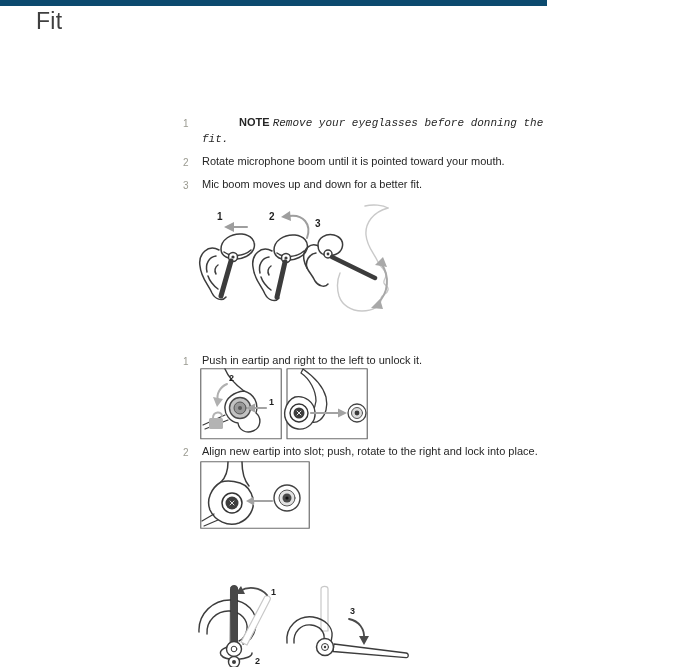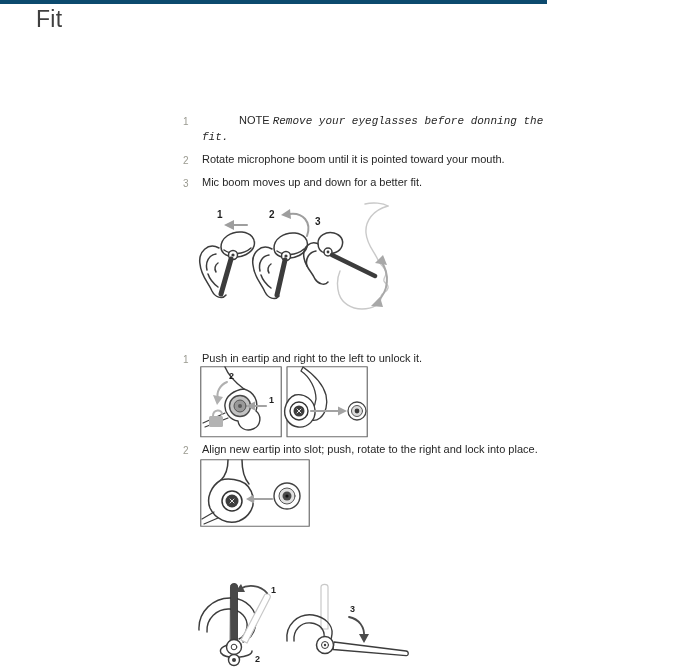--- a/index.html
+++ b/index.html
@@ -1,34 +1,34 @@
 <!DOCTYPE html>
 <html><head>
 <meta charset="utf-8">
 <style>
   * { margin:0; padding:0; box-sizing:border-box; }
   html,body { background:#ffffff; }
   body { font-family:"Liberation Sans", sans-serif; }
   .page {
     position:relative; width:547px; height:667px;
-    background:#ffffff; border-top:4px solid #0c4a6e; overflow:hidden;
+    background:#ffffff; border-top:6px solid #0c4a6e; overflow:hidden;
   }
   .title {
     position:absolute; left:36px; top:2px;
     font-size:23px; font-weight:400; color:#3f3f3f; letter-spacing:0.3px;
   }
   .step, .intro, .para {
     position:absolute; font-size:11px; line-height:15px; color:#262626;
   }
   .step { left:183px; width:480px; display:flex; }
   .step .num {
     width:19px; flex:0 0 19px; color:#9a9a90; font-size:10px; padding-top:1px;
   }
   .step .txt { flex:1; }
-  .note-label { font-weight:normal;padding-left:37px; }
+  .note-label { font-weight:bold;padding-left:37px; }
   .note-text { font-style:italic;font-family:Liberation Mono, monospace; }
   .intro { left:202px; width:460px; }
   .para { left:202px; width:452px; }
   .fig { position:absolute; }
   .figlabel { font:bold 10px "Liberation Sans", sans-serif; fill:#1f1f1f; }
   .figlabel-sm { font:bold 9px "Liberation Sans", sans-serif; fill:#1f1f1f; }
 </style>
 </head>
 <body>
 

